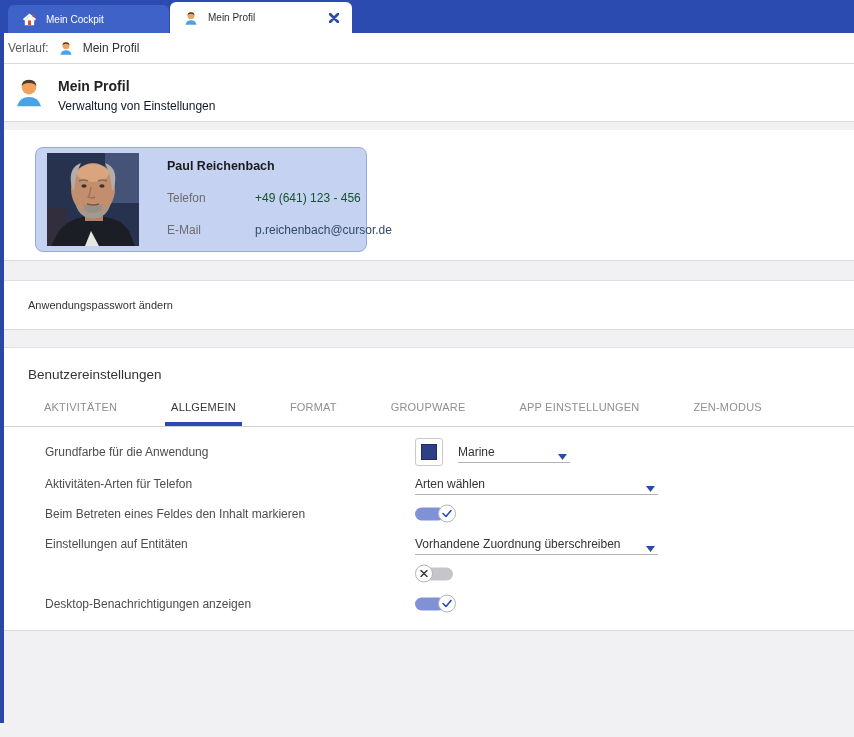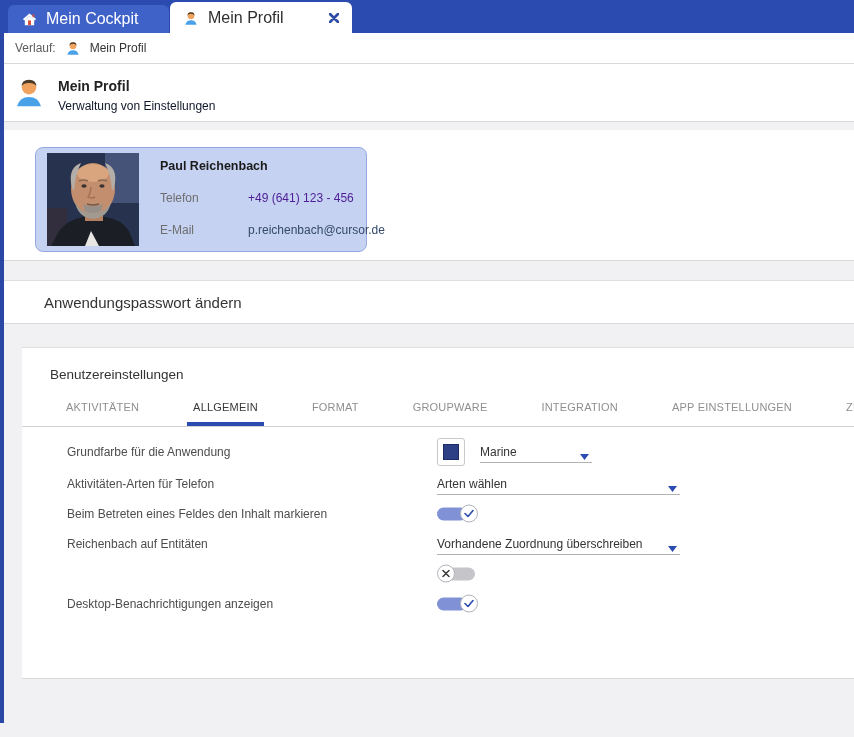--- a/index.html
+++ b/index.html
@@ -5,50 +5,50 @@
   * { margin:0; padding:0; box-sizing:border-box; }
   html,body { width:854px; height:737px; }
   body {
     position:relative; overflow:hidden;
     background:#f1f1f3;
     font-family:"Liberation Sans", sans-serif;
     color:#333;
   }
   
   .tabbar { position:absolute; top:0; left:0; right:0; height:33px; background:#2b4bb0; }
-  .wtab { position:absolute; display:flex; align-items:center; gap:9px; font-size:16px; cursor:pointer; }
+  .wtab { position:absolute; display:flex; align-items:center; gap:9px; font-size:10px; cursor:pointer; }
   .wtab.cockpit { left:8px; top:5px; width:161px; height:28px; background:#3f62c9; border-radius:6px 6px 0 0; padding-left:14px; color:#fff; }
   .wtab.profil { left:170px; top:2px; width:182px; height:31px; background:#fff; border-radius:6px 6px 0 0; padding:0 13px; color:#2e2e2e; }
   .wtab .close { margin-left:auto; display:flex; align-items:center; }
   
-  .crumbrow { position:absolute; top:33px; left:0; right:0; height:31px; background:#fff; border-bottom:1px solid #d9d9d9; display:flex; align-items:center; padding-left:15px; gap:9px; font-size:12px; }
+  .crumbrow { position:absolute; top:33px; left:0; right:0; height:31px; background:#fff; border-bottom:1px solid #d9d9d9; display:flex; align-items:center; padding-left:8px; gap:9px; font-size:12px; }
   .crumbrow .vlabel { color:#5c5c5c; }
   .crumbrow .vitem { color:#333; cursor:pointer; }
   
   .stripe { position:absolute; left:0; top:33px; width:4px; height:690px; background:#2b47a6; z-index:5; }
   
   .pagehead { position:absolute; top:64px; left:0; right:0; height:58px; background:#fff; border-bottom:1px solid #d9d9d9; }
   .pagehead .avatar { position:absolute; left:12px; top:11px; }
   .pagehead .title { position:absolute; left:58px; top:14px; font-size:14px; font-weight:bold; color:#222; }
   .pagehead .subtitle { position:absolute; left:58px; top:35px; font-size:12px; color:#0f172a; }
   
   .sec-card { position:absolute; top:130px; left:0; right:0; height:131px; background:#fff; border-bottom:1px solid #d9d9d9; }
   .pcard { position:absolute; left:35px; top:17px; width:332px; height:105px; background:#c6d2f1; border:1px solid #96a9e0; border-radius:8px; display:flex; cursor:pointer; }
   .pcard .photo { margin:5px 0 5px 11px; width:92px; height:93px; overflow:hidden; flex:none; }
-  .pcard .info { margin-left:21px; padding-top:11px; font-size:12px; }
+  .pcard .info { margin-left:28px; padding-top:11px; font-size:12px; }
   .pcard .pname { font-size:12.5px; font-weight:bold; color:#1b1b1b; }
   .pcard .frow { display:flex; margin-top:18px; }
   .pcard .frow:first-of-type { margin-top:14px; }
   .pcard .flabel { width:88px; color:#6d6d6d; }
-  .pcard .fval { color:#4c1d95; }
+  .pcard .fval { color:#14532d; }
   .pcard .fval.mail { color:#33496b; }
   
-  .sec-pass { position:absolute; top:280px; left:0; right:0; height:44px; background:#fff; border-top:1px solid #dedede; border-bottom:1px solid #d9d9d9; display:flex; align-items:center; padding-left:44px; font-size:15px; color:#333; cursor:pointer; }
-  
-  .sec-set { position:absolute; top:347px; left:0; right:0; height:332px; background:#fff; border-top:1px solid #dedede; border-bottom:1px solid #d9d9d9;margin-left:22px; }
+  .sec-pass { position:absolute; top:280px; left:0; right:0; height:50px; background:#fff; border-top:1px solid #dedede; border-bottom:1px solid #d9d9d9; display:flex; align-items:center; padding-left:28px; font-size:11px; color:#333; cursor:pointer; }
+  
+  .sec-set { position:absolute; top:347px; left:0; right:0; height:284px; background:#fff; border-top:1px solid #dedede; border-bottom:1px solid #d9d9d9; }
   .set-title { padding:19px 0 0 28px; font-size:13.5px; color:#333; }
   .tabsrow { display:flex; gap:42px; margin-top:10px; padding-left:38px; border-bottom:1px solid #d2d2d2; }
   .stab { font-size:11px; color:#8f8f8f; padding:9px 6px 9px; border-bottom:4px solid transparent; letter-spacing:.2px; cursor:pointer; white-space:nowrap; }
   .stab.active { color:#383838; border-bottom-color:#2b4bb0; }
   .rows { margin-top:8px; }
   .srow { position:relative; height:30px; }
   .srow.tall { height:34px;text-decoration:underline; }
   .srow .rlabel { position:absolute; left:45px; top:50%; transform:translateY(-50%); font-size:12px; color:#4d4d4d; }
   .srow .ctrl { position:absolute; left:415px; top:50%; transform:translateY(-50%); display:flex; align-items:center; }
   
@@ -169,21 +169,20 @@
 </div>
 
 <div class="sec-set">
   <div class="set-title">Benutzereinstellungen</div>
 
   <div class="tabsrow">
     <span class="stab">AKTIVITÄTEN</span>
     <span class="stab active">ALLGEMEIN</span>
     <span class="stab">FORMAT</span>
     <span class="stab">GROUPWARE</span>
-    <span class="stab">INTEGRATION</span>
     <span class="stab">APP EINSTELLUNGEN</span>
     <span class="stab">ZEN-MODUS</span>
   </div>
 
   <div class="rows">
 
     <div class="srow tall">
       <span class="rlabel">Grundfarbe für die Anwendung</span>
       <span class="ctrl">
         <span class="swatchbox">
@@ -223,21 +222,21 @@
             <svg class="tick" width="10" height="8" viewBox="0 0 10 8">
                 <path d="M1 4 L4 7 L9 1" stroke="#2b4bb0" stroke-width="1.6" fill="none" stroke-linecap="round" stroke-linejoin="round"></path>
               </svg>
 
           </span>
         </span>
       </span>
     </div>
 
     <div class="srow">
-      <span class="rlabel">Reichenbach auf Entitäten</span>
+      <span class="rlabel">Einstellungen auf Entitäten</span>
       <span class="ctrl">
         <span class="select w-w">
           <span>Vorhandene Zuordnung überschreiben</span>
           <span class="caret">
             <svg width="9" height="6" viewBox="0 0 9 6">
                 <path d="M0 0h9L4.5 6z" fill="#2b4bb0"></path>
               </svg>
           </span>
         </span>
       </span>

